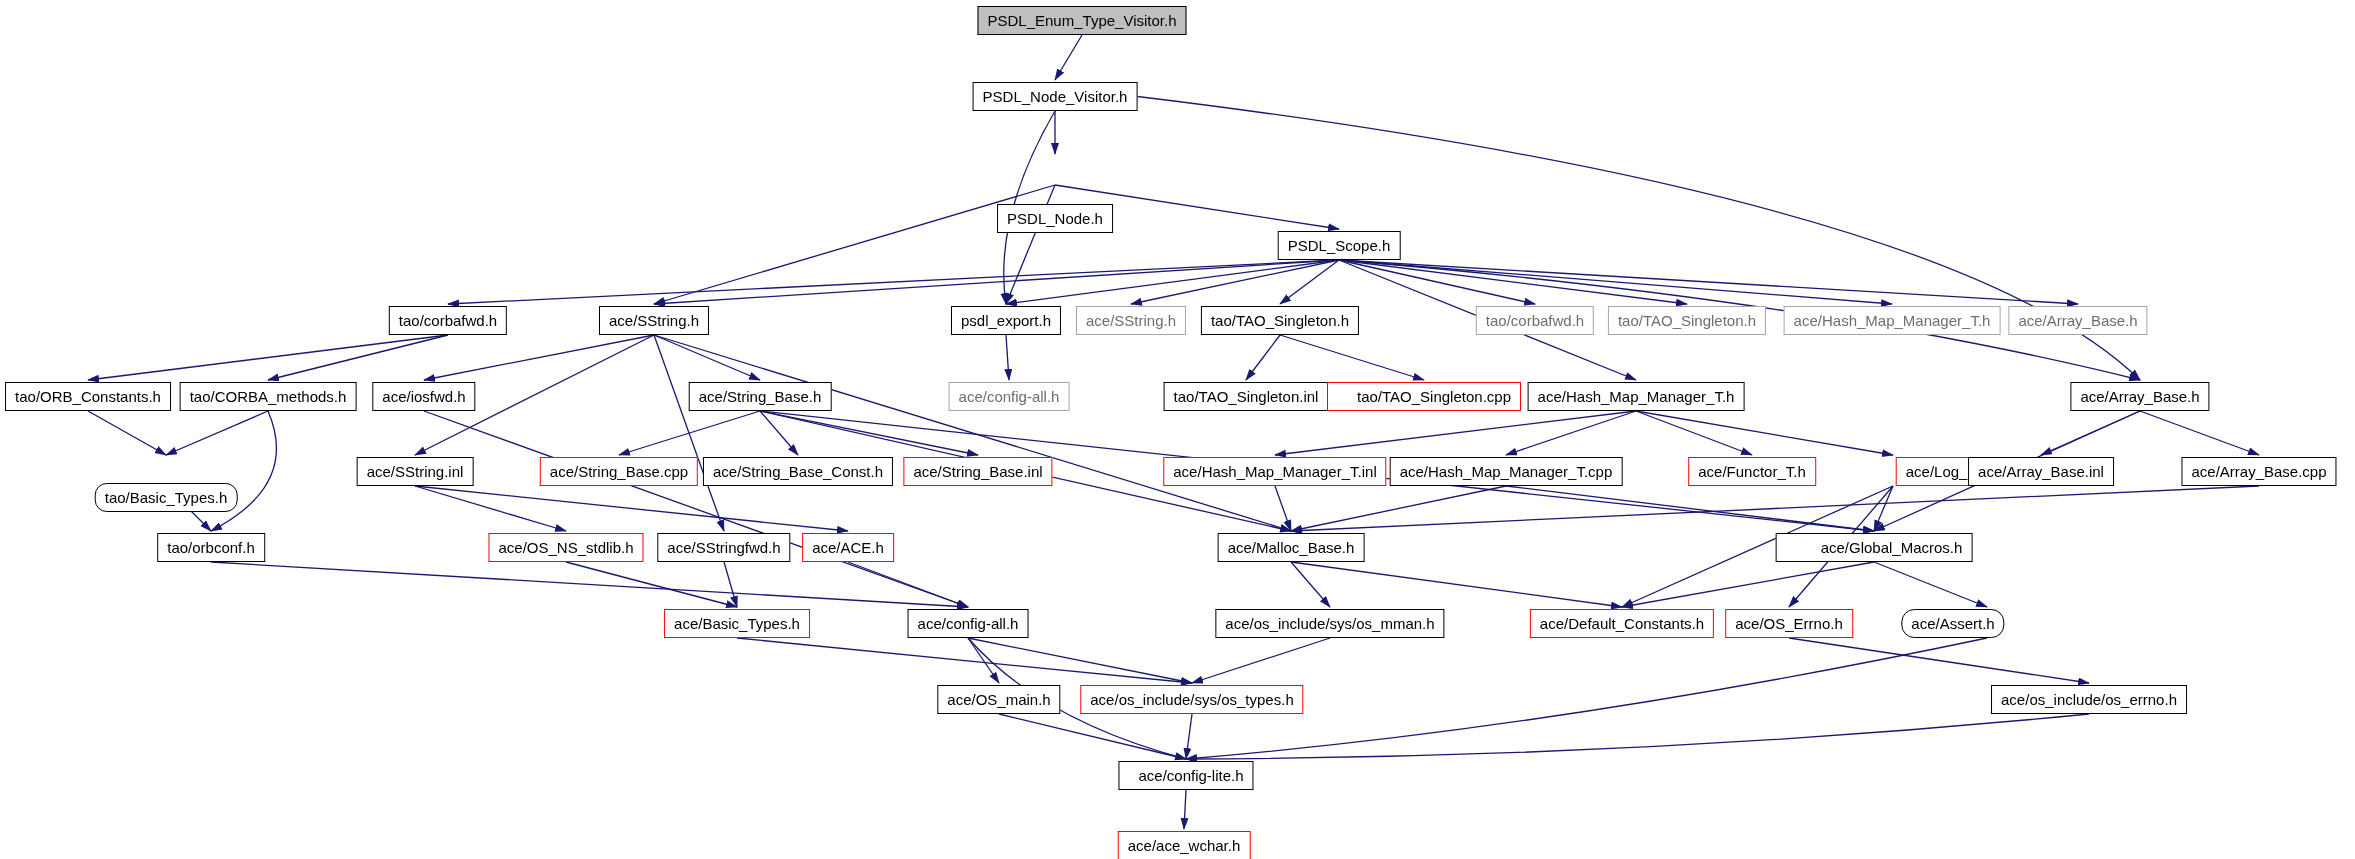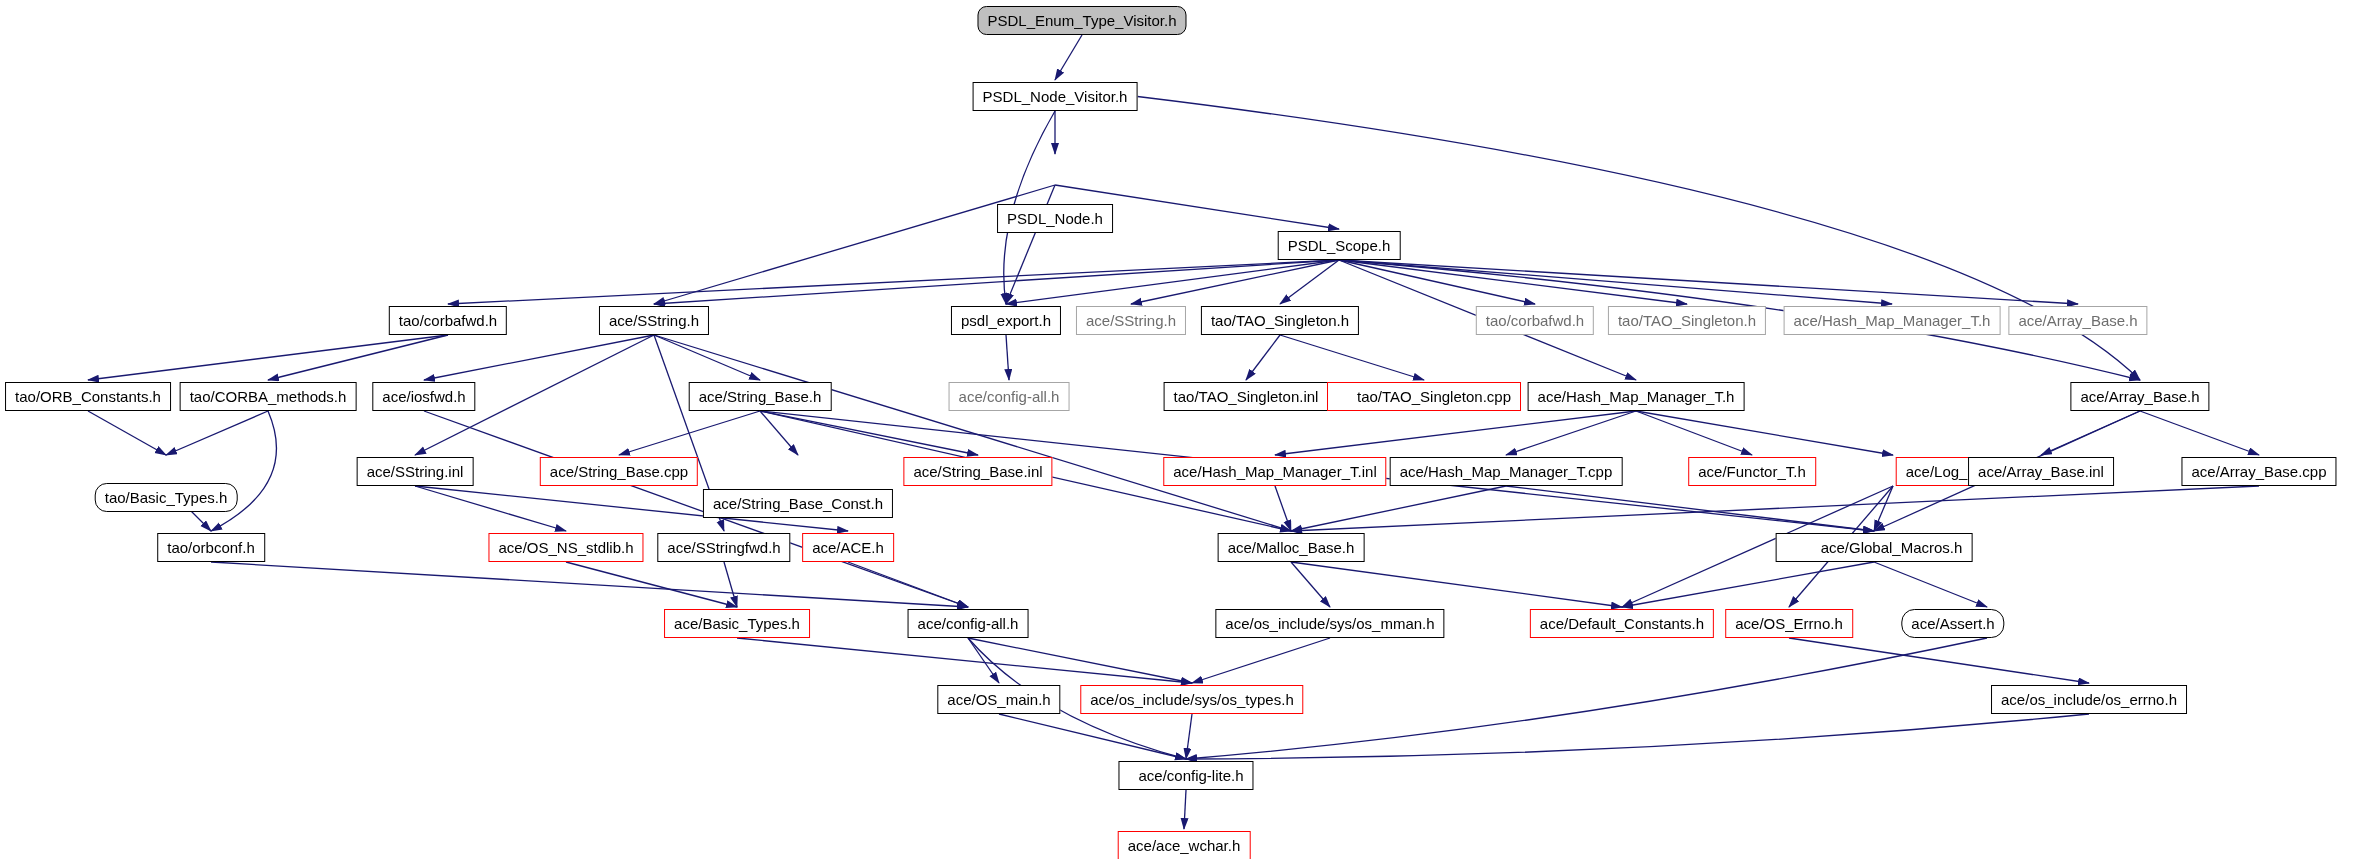--- a/index.html
+++ b/index.html
@@ -18,21 +18,21 @@
     background:#ffffff;
     border:1px solid #000000;
     color:#000000;
     font-size:15px;
     line-height:19px;
     padding:4px 9px;
     white-space:nowrap;
     cursor:pointer;
     box-sizing:border-box;
   }
-  .node.root{background:#bfbfbf;border-radius:9px;}
+  .node.root{background:#bfbfbf;}
   .node.red{border-color:#ff0000;}
   .node.gray{border-color:#a6a6a6;color:#6e6e6e;}
 </style>
 </head>
 <body>
 
 <div class="canvas" id="graph-canvas">
     <svg width="2355" height="859" class="edges">
       <defs>
         <marker id="arrow" markerUnits="userSpaceOnUse" markerWidth="13" markerHeight="10" refX="11" refY="4" orient="auto">
@@ -131,21 +131,21 @@
     <div class="node normal" style="left: 424px; top: 382px;">ace/iosfwd.h</div>
     <div class="node normal" style="left: 760px; top: 382px;">ace/String_Base.h</div>
     <div class="node gray" style="left: 1009px; top: 382px;">ace/config-all.h</div>
     <div class="node normal" style="left: 1246px; top: 382px;">tao/TAO_Singleton.inl</div>
     <div class="node red" style="left: 1424px; top: 382px; padding-left: 29px;">tao/TAO_Singleton.cpp</div>
     <div class="node normal" style="left: 1636px; top: 382px;">ace/Hash_Map_Manager_T.h</div>
     <div class="node normal" style="left: 2140px; top: 382px;">ace/Array_Base.h</div>
     <div class="node normal" style="left: 166px; top: 483px; border-radius: 12px;">tao/Basic_Types.h</div>
     <div class="node normal" style="left: 415px; top: 457px;">ace/SString.inl</div>
     <div class="node red" style="left: 619px; top: 457px;">ace/String_Base.cpp</div>
-    <div class="node normal" style="left: 798px; top: 457px; margin-top: 32px;">ace/String_Base_Const.h</div>
+    <div class="node normal" style="left: 798px; top: 457px;">ace/String_Base_Const.h</div>
     <div class="node red" style="left: 978px; top: 457px;">ace/String_Base.inl</div>
     <div class="node red" style="left: 1275px; top: 457px;">ace/Hash_Map_Manager_T.inl</div>
     <div class="node normal" style="left: 1506px; top: 457px;">ace/Hash_Map_Manager_T.cpp</div>
     <div class="node red" style="left: 1752px; top: 457px;">ace/Functor_T.h</div>
     <div class="node red" style="left: 1957px; top: 457px;">ace/Log_Msg.h</div>
     <div class="node normal" style="left: 2041px; top: 457px;">ace/Array_Base.inl</div>
     <div class="node normal" style="left: 2259px; top: 457px;">ace/Array_Base.cpp</div>
     <div class="node normal" style="left: 211px; top: 533px;">tao/orbconf.h</div>
     <div class="node red" style="left: 566px; top: 533px;">ace/OS_NS_stdlib.h</div>
     <div class="node normal" style="left: 724px; top: 533px;">ace/SStringfwd.h</div>

